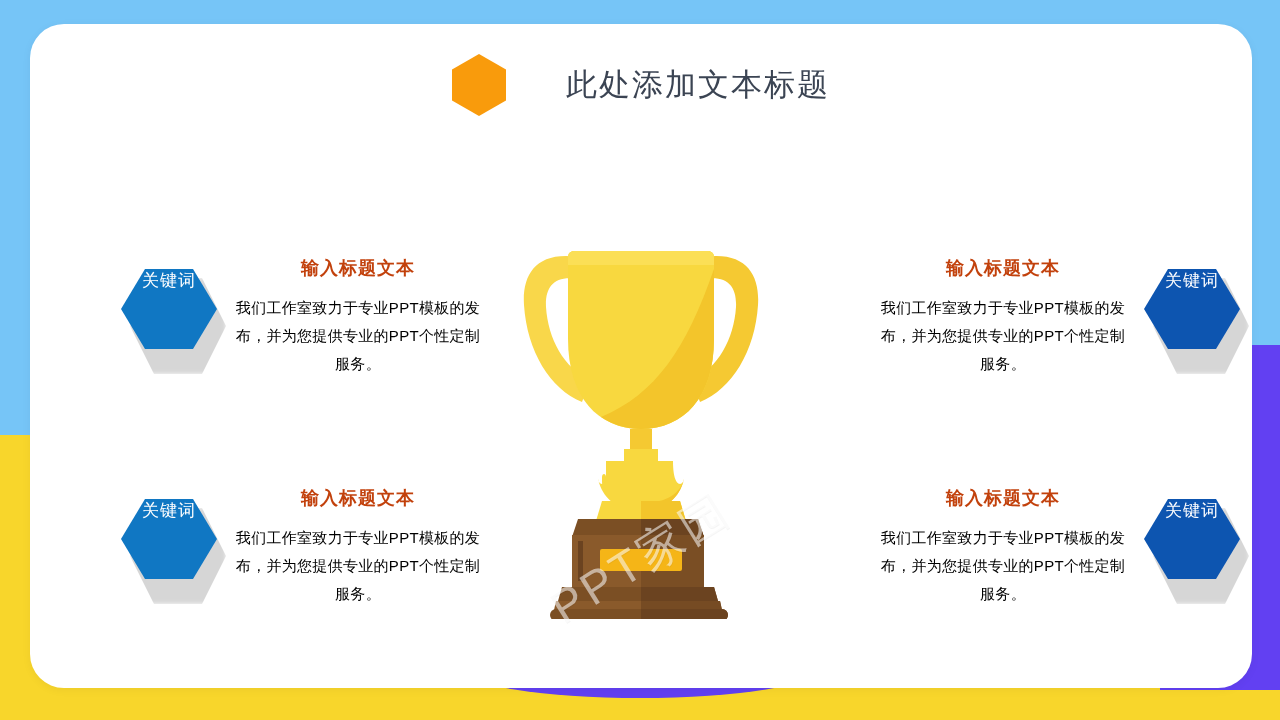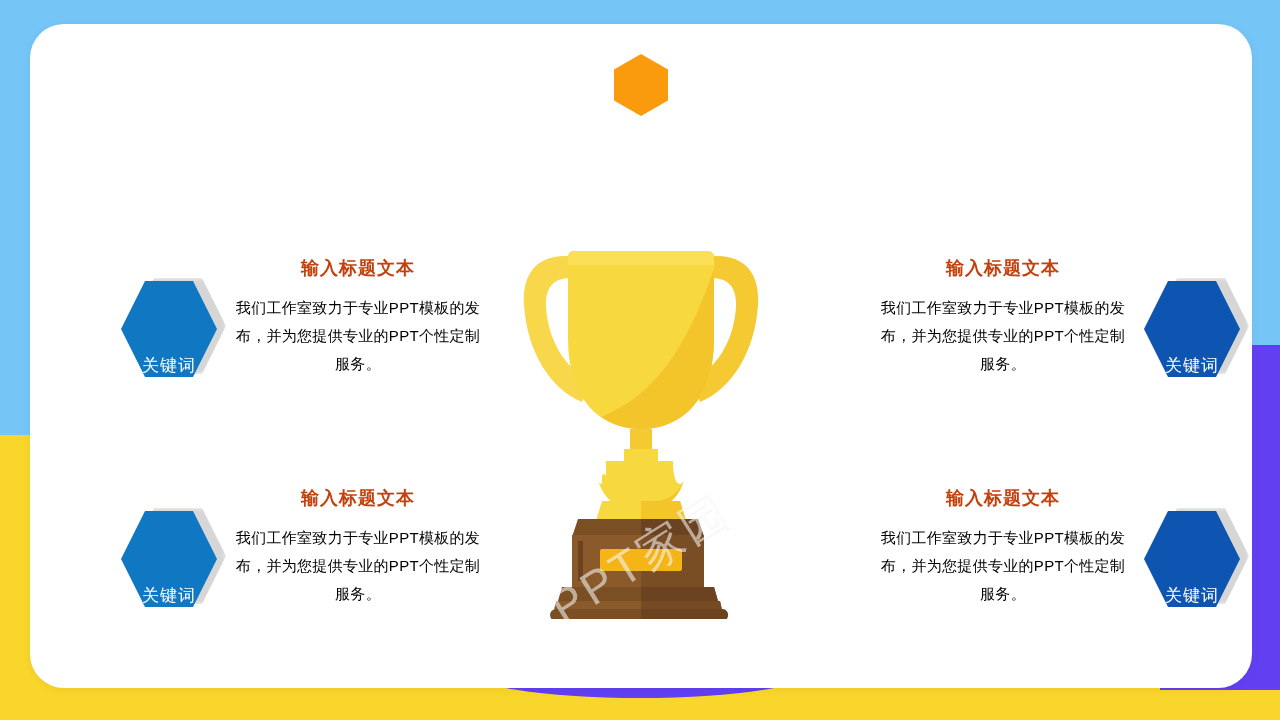--- a/index.html
+++ b/index.html
@@ -89,23 +89,23 @@
   }
 
   .hex-wrap { position:relative; width:96px; height:96px; margin:0 12px; flex:none; }
   .hex-shadow {
     position:absolute; left:9px; top:9px; width:96px; height:96px;
     background:rgba(120,120,120,.30);
     clip-path:polygon(25% 0%,75% 0%,100% 50%,75% 100%,25% 100%,0% 50%);
     filter:blur(2px);
   }
   .hex-blue {
-    position:absolute; left:0; top:12px; width:96px; height:96px;
+    position:absolute; left:0; top:0; width:96px; height:80px;
     clip-path:polygon(25% 0%,75% 0%,100% 50%,75% 100%,25% 100%,0% 50%);
-    display:flex; align-items:flex-end; justify-content:center;
+    display:flex; align-items:flex-start; justify-content:center;
   }
   .hex-blue.light { background:#1077C3; }
   .hex-blue.dark  { background:#0D55B0; }
   .hex-label {
     color:#FFFFFF; font-size:17px; letter-spacing:1px;
   }
 
   
   .trophy {
     position:absolute; left:50%; top:205px; transform:translateX(-50%);
@@ -128,20 +128,21 @@
     <div class="bg-blue-right"></div>
     <div class="bg-yellow"></div>
     <div class="bg-purple"></div>
     <div class="bg-purple-arc"></div>
   </div>
 
   <div class="card">
 
     <div class="title-row">
       <div class="hex-orange"></div>
+      <div class="title-text">此处添加文本标题</div>
     </div>
 
     <div class="row row-top">
       <div class="side side-left">
         <div class="hex-wrap">
           <div class="hex-shadow"></div>
           <div class="hex-blue light">
             <span class="hex-label">关键词</span>
           </div>
         </div>

